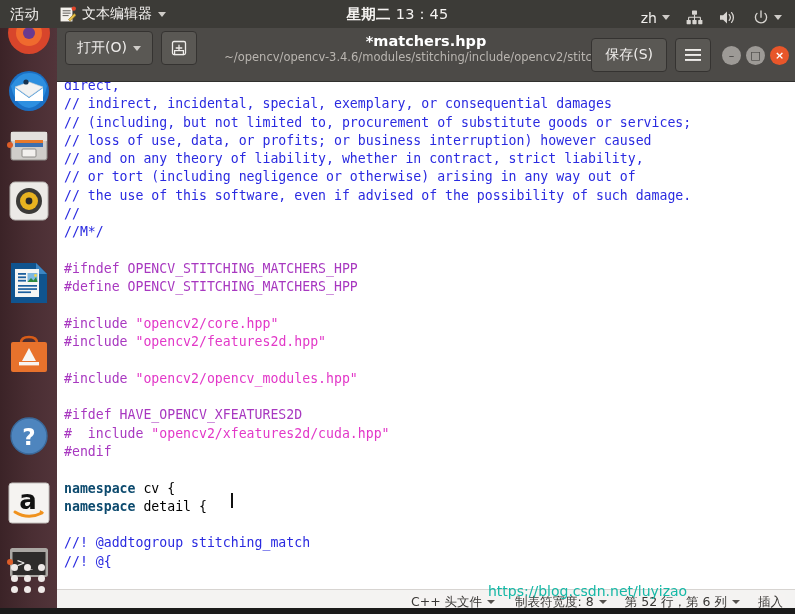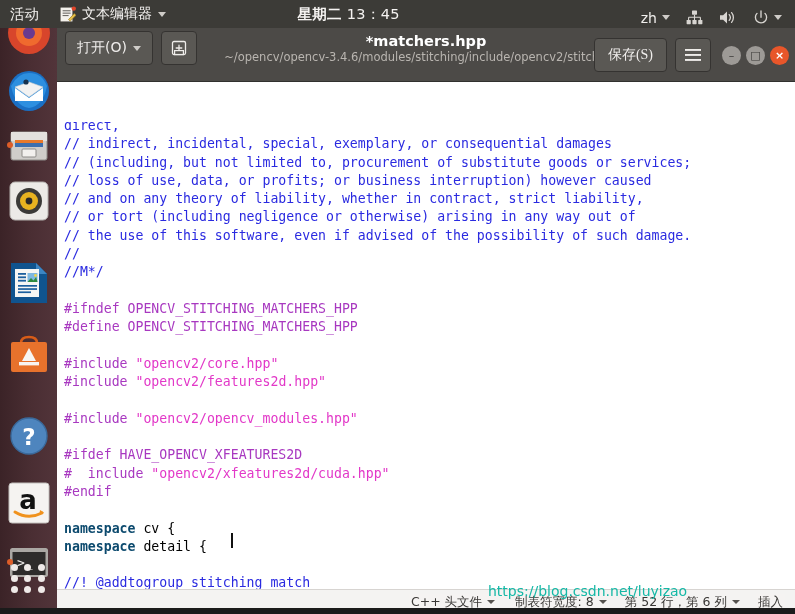--- a/index.html
+++ b/index.html
@@ -29,21 +29,21 @@
   #app-menu .appname { font-size: 14px; color: #f5f3f1; }
   .caret {
     width: 0; height: 0;
     border-left: 4.5px solid transparent;
     border-right: 4.5px solid transparent;
     border-top: 5px solid #cfccc8;
     display: inline-block;
   }
   #clock {
     position: absolute; left: 0; right: 0; margin: 0 auto;
-    width: 200px; 
+    width: 200px; text-align: center;
     font-size: 14.5px; color: #f5f3f1; letter-spacing: 0.3px;
   }
   #clock .wd { font-weight: 600; }
   #tray {
     position: absolute; right: 6px; top: 0; height: 35px;
     display: flex; align-items: center; gap: 2px;
   }
   #tray .tray-btn {
     display: flex; align-items: center; gap: 5px;
     padding: 0 7px; height: 28px;
@@ -116,35 +116,35 @@
   #win-subtitle {
     font-size: 11.5px; color: #b9b5b0;
     line-height: 15px;
     white-space: nowrap; overflow: hidden; text-overflow: ellipsis;
     padding: 0 8px;
   }
   #hb-right {
     position: absolute; right: 6px; top: 0; height: 54px;
     display: flex; align-items: center; gap: 8px;
   }
-  #save-btn { padding: 0 13px; font-family: Liberation Serif, serif; }
+  #save-btn { padding: 0 13px; }
   #hamburger-btn { width: 36px; padding: 0; font-size: 17px; }
   .wbtns { display: flex; align-items: center; gap: 5px; margin-left: 3px; }
   .wbtn {
     width: 19px; height: 19px; border-radius: 50%;
     display: flex; align-items: center; justify-content: center;
     font-size: 11px; color: #3a3836; background: #9d9a96;
     cursor: pointer; line-height: 1;
   }
   .wbtn.close { background: #e8562a; color: #fff; font-weight: bold; }
 
   
   #codearea {
     flex: 1 1 auto; position: relative;
-    background: #ffffff; overflow: hidden; margin-top: 40px;
+    background: #ffffff; overflow: hidden;
   }
   #code {
     position: absolute; left: 7px; top: -5px; right: 0;
     font-family: "DejaVu Sans Mono", monospace;
     font-size: 13.2px;
     line-height: 18.3px;
     white-space: pre;
     color: #1d1d1d;
   }
   .cm  { color: #2a2ae0; }            

